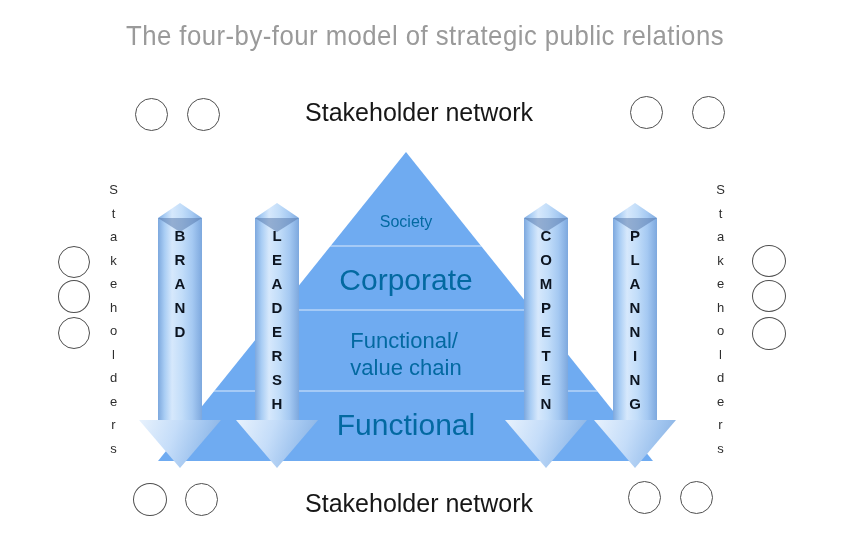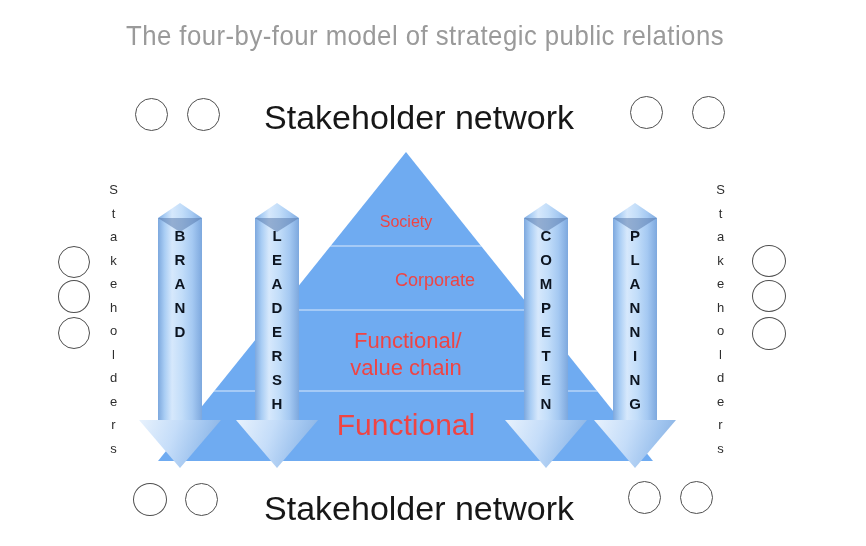--- a/index.html
+++ b/index.html
@@ -7,35 +7,35 @@
     position:relative;width:840px;height:546px;background:#ffffff;overflow:hidden;
     font-family:"Liberation Sans", sans-serif;
   }
   .title{
     position:absolute;left:425px;top:20px;transform:translateX(-50%) scaleX(0.92);
     transform-origin:center;white-space:nowrap;font-size:28px;letter-spacing:0.5px;
     color:#9a9a9a;font-weight:400;
   }
   .net-label{
     position:absolute;left:419px;transform:translateX(-50%);white-space:nowrap;
-    font-size:34px;color:#171717;font-weight:500;
+    font-size:25px;color:#171717;font-weight:500;
   }
   .net-top{top:98px;}
   .net-bottom{top:489px;}
   .circ{
     position:absolute;border:1.6px solid #4f4f4f;border-radius:50%;background:#fff;
     box-sizing:border-box;
   }
   svg.pyr{position:absolute;left:0;top:0;z-index:1;}
   .pyr-label{
-    position:absolute;left:406px;transform:translateX(-50%);z-index:2;color:#ef4444;
-    text-align:right;white-space:nowrap;
+    position:absolute;left:406px;transform:translateX(-50%);z-index:2;color:#0369a1;
+    text-align:left;white-space:nowrap;
   }
   .lab-society{top:212px;font-size:16px;line-height:20px;}
-  .lab-corporate{top:269px;font-size:18px;line-height:22px;margin-left:29px;}
+  .lab-corporate{top:269px;font-size:30px;line-height:22px;}
   .lab-stakeholder{top:327px;font-size:22px;line-height:27px;}
   .lab-functional{top:414px;font-size:30px;line-height:22px;}
   .side-label{
     position:absolute;top:182px;writing-mode:vertical-rl;text-orientation:upright;
     font-size:13px;letter-spacing:8.5px;color:#2e2e2e;z-index:2;white-space:nowrap;
   }
   .side-left{left:106px;}
   .side-right{left:713px;}
   .arrow{position:absolute;top:203px;width:44px;z-index:3;}
   .shaft{

